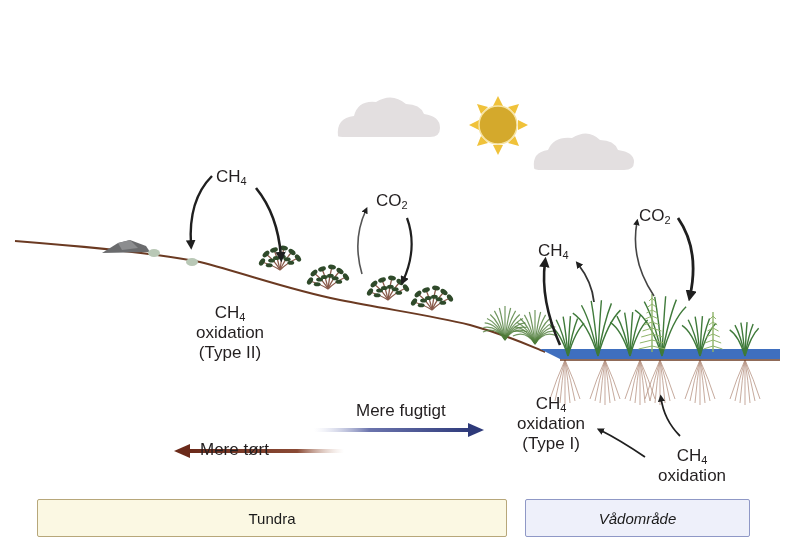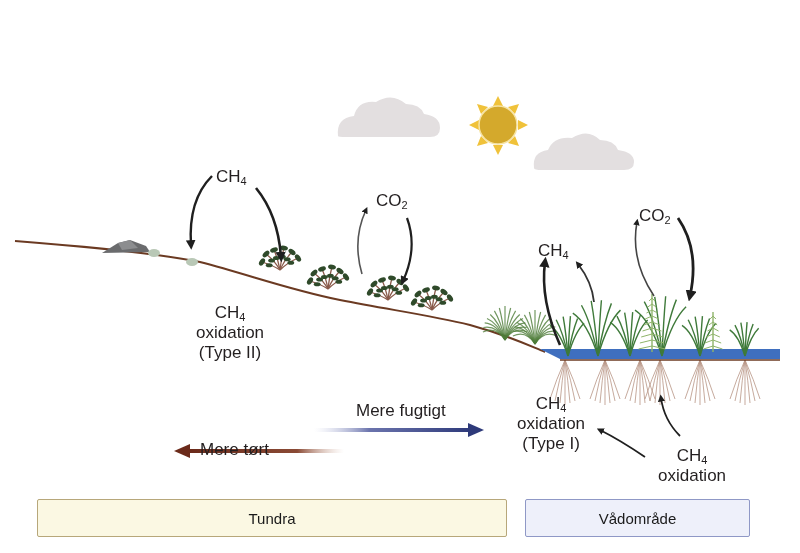--- a/index.html
+++ b/index.html
@@ -4,21 +4,21 @@
 <style>
   html, body { margin: 0; padding: 0; background: #ffffff; }
   body { width: 800px; height: 553px; position: relative; overflow: hidden;
          font-family: "Liberation Sans", sans-serif; color: #231f20; }
   #scene { position: absolute; left: 0; top: 0; width: 800px; height: 553px; }
   .lbl { position: absolute; text-align: center; font-size: 17px; line-height: 20px; color: #231f20; white-space: nowrap; margin-top: 7px; }
   .lbl sub { font-size: 11px; vertical-align: -3px; line-height: 0; }
   .zone { position: absolute; top: 499px; height: 38px; border-radius: 2px; box-sizing: border-box;
           display: flex; align-items: center; justify-content: center; font-size: 15px; color: #1a1a1a; }
   .zone.tundra { left: 37px; width: 470px; background: #fbf8e3; border: 1.5px solid #b7a77a; }
-  .zone.wet { left: 525px; width: 225px; background: #eef0fa; border: 1.5px solid #8f98c6; }
+  .zone.wet { left: 525px; width: 225px; background: #eef0fa; border: 1.5px solid #8f98c6; font-style: italic; }
   .gradlbl { position: absolute; font-size: 17px; color: #231f20; white-space: nowrap; }
 </style>
 </head>
 <body>
 
 <svg id="scene" viewBox="0 0 800 553" xmlns="http://www.w3.org/2000/svg">
   <defs>
     <marker id="ah" viewBox="0 0 10 10" refX="5" refY="5" markerWidth="4" markerHeight="4" orient="auto-start-reverse">
       <path d="M0,0 L10,5 L0,10 z" fill="#1f1f1f"></path>
     </marker>

